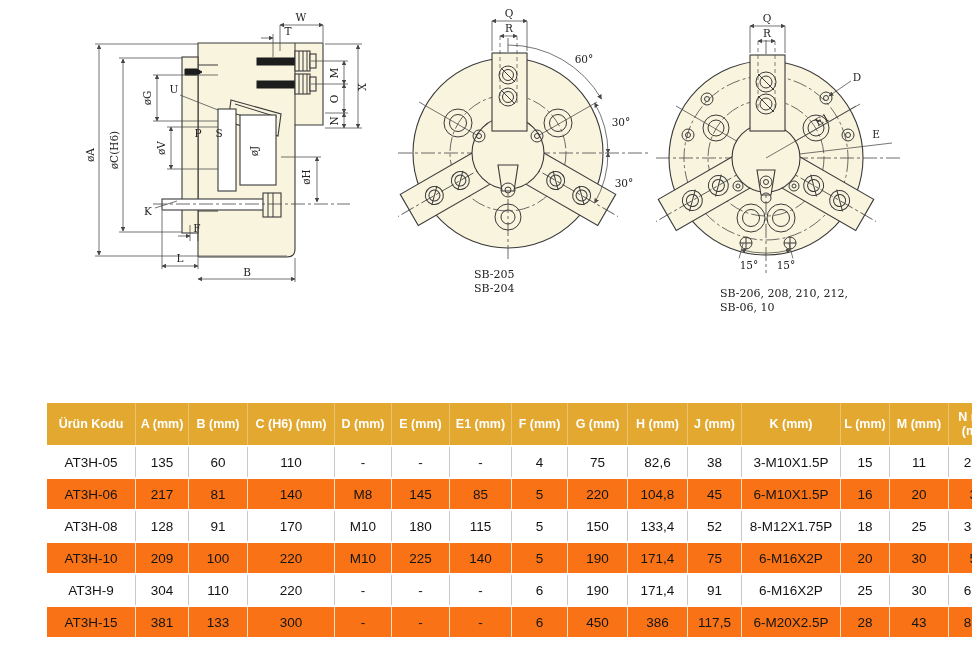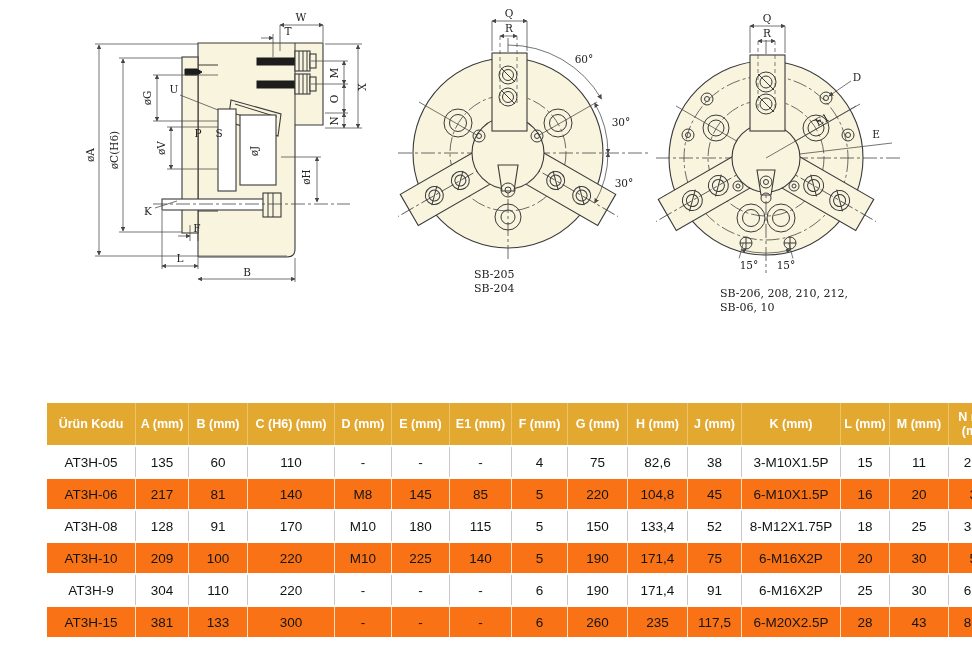--- a/index.html
+++ b/index.html
@@ -446,22 +446,22 @@
           </tr>
           <tr class="alt">
             <td class="col-0 code">AT3H-15</td>
             <td class="col-1">381</td>
             <td class="col-2">133</td>
             <td class="col-3">300</td>
             <td class="col-4">-</td>
             <td class="col-5">-</td>
             <td class="col-6">-</td>
             <td class="col-7">6</td>
-            <td class="col-8">260</td>
-            <td class="col-9">235</td>
+            <td class="col-8">450</td>
+            <td class="col-9">386</td>
             <td class="col-10">117,5</td>
             <td class="col-11">6-M20X2.5P</td>
             <td class="col-12">28</td>
             <td class="col-13">43</td>
             <td class="col-14">82,7</td>
           </tr>
         </tbody>
     </table>
   </div>
 

